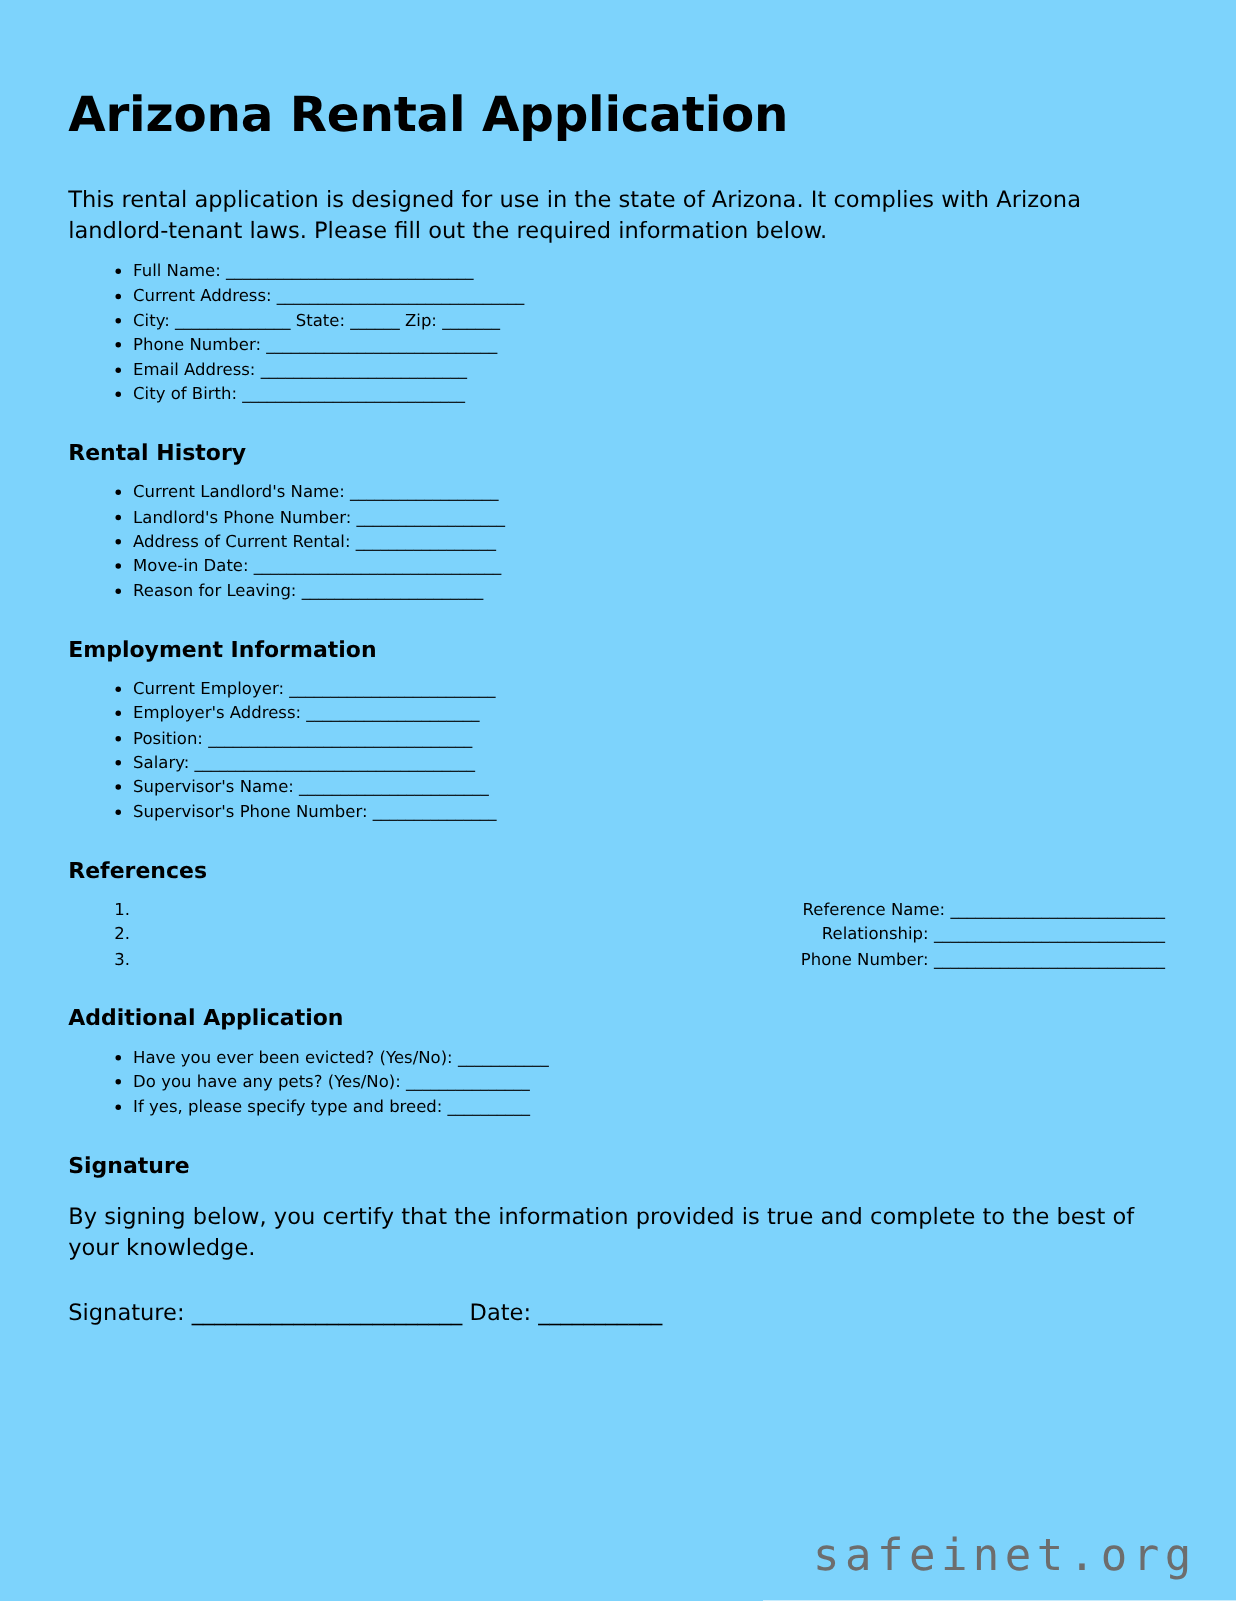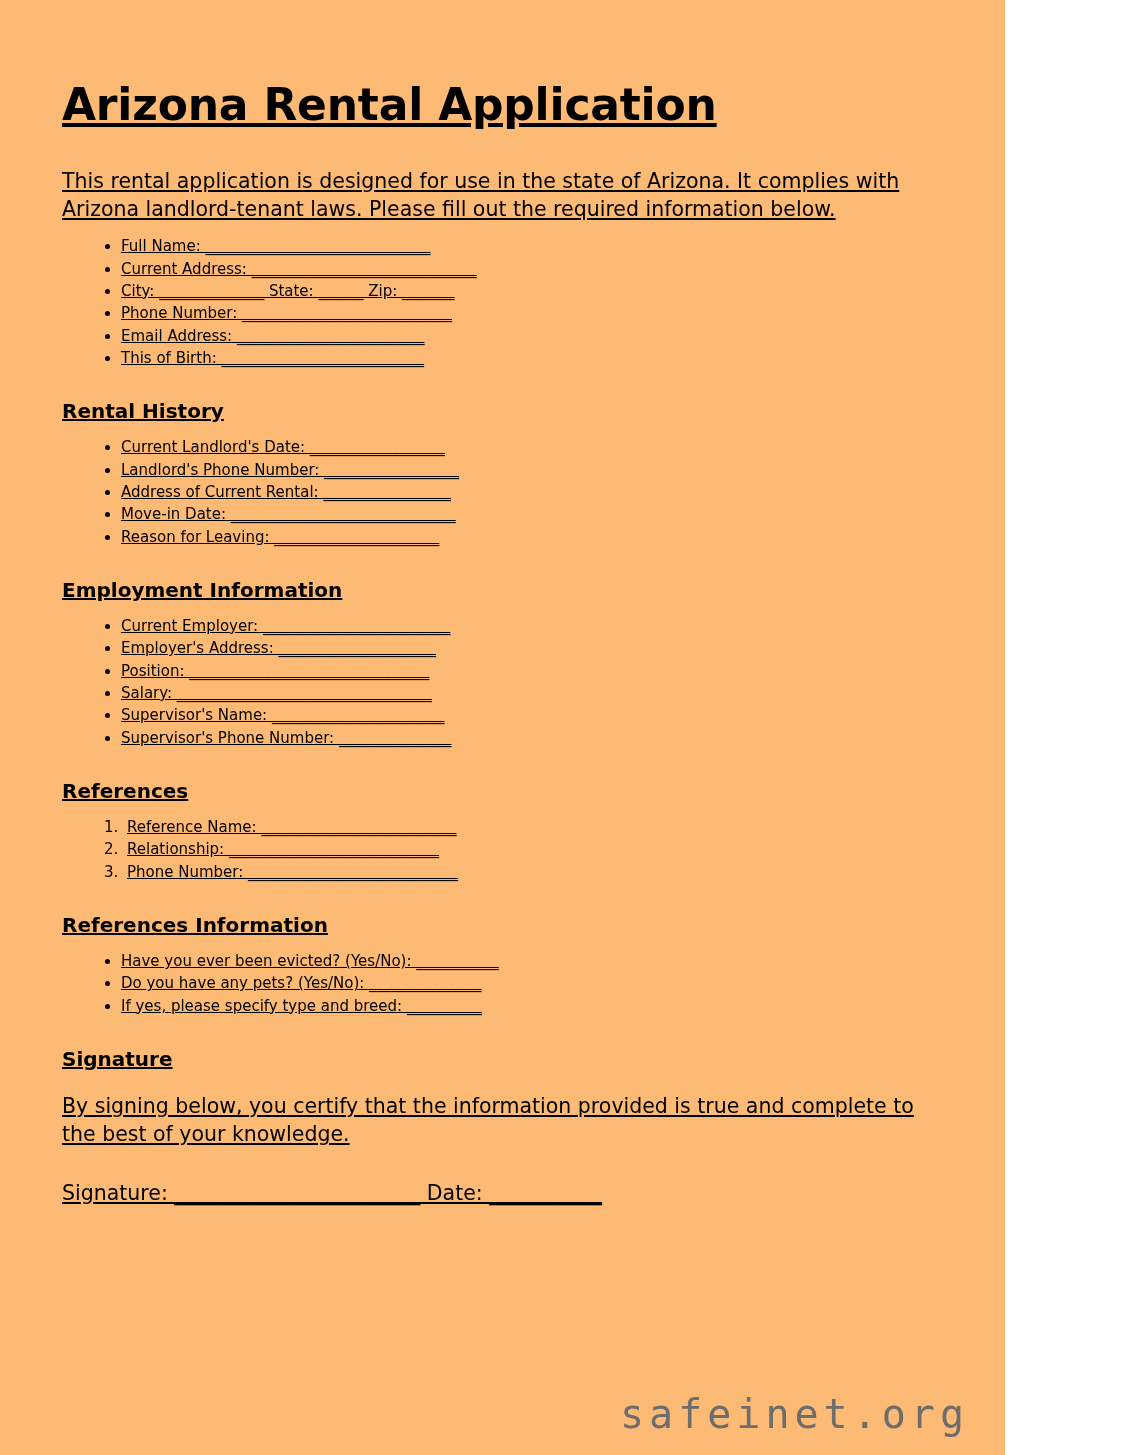--- a/index.html
+++ b/index.html
@@ -12,26 +12,25 @@
     width: 1124px;
     height: 1455px;
     position: relative;
     font-family: "DejaVu Sans", sans-serif;
     color: #000000;
     overflow: hidden;
   }
   .page {
     position: absolute;
     left: 0; top: 0;
-    width: 1005px;
+    width: 1124px;
     height: 1455px;
-    background: #fdba74;
+    background: #7dd3fc;
     box-sizing: border-box;
     padding: 62px 62px 0 62px;
-    text-decoration: underline;
   }
 
   h1.doc-title {
     font-size: 44px;
     font-weight: bold;
     letter-spacing: -0.2px;
     margin: 18px 0 0 0;
     line-height: 1.15;
     color: #000;
   }
@@ -61,21 +60,21 @@
   ol.field-list { list-style-type: decimal; padding-left: 58px; }
 
   ul.field-list > li, ol.field-list > li {
     font-size: 15px;
     line-height: 1.29;
     margin: 3px;
     padding: 0;
     color: #000;
     white-space: nowrap;
   }
-  ol.field-list > li { padding-left: 4px; }
+  ol.field-list > li { padding-left: 4px; text-align: right; }
 
   p.body-text {
     font-size: 20.5px;
     line-height: 1.38;
     margin: 20px 0 0 0;
     max-width: 990px;
     color: #000;
   }
 
   p.sign-line {
@@ -106,26 +105,26 @@
   <h1 class="doc-title">Arizona Rental Application</h1>
 
   <p class="intro">This rental application is designed for use in the state of Arizona. It complies with Arizona landlord-tenant laws. Please fill out the required information below.</p>
 
   <ul class="field-list">
     <li>Full Name: ______________________________</li>
     <li>Current Address: ______________________________</li>
     <li>City: ______________ State: ______ Zip: _______</li>
     <li>Phone Number: ____________________________</li>
     <li>Email Address: _________________________</li>
-    <li>This of Birth: ___________________________</li>
+    <li>City of Birth: ___________________________</li>
   </ul>
 
   <h2 class="section-title">Rental History</h2>
   <ul class="field-list">
-    <li>Current Landlord's Date: __________________</li>
+    <li>Current Landlord's Name: __________________</li>
     <li>Landlord's Phone Number: __________________</li>
     <li>Address of Current Rental: _________________</li>
     <li>Move-in Date: ______________________________</li>
     <li>Reason for Leaving: ______________________</li>
   </ul>
 
   <h2 class="section-title">Employment Information</h2>
   <ul class="field-list">
     <li>Current Employer: _________________________</li>
     <li>Employer's Address: _____________________</li>
@@ -135,21 +134,21 @@
     <li>Supervisor's Phone Number: _______________</li>
   </ul>
 
   <h2 class="section-title">References</h2>
   <ol class="field-list">
     <li>Reference Name: __________________________</li>
     <li>Relationship: ____________________________</li>
     <li>Phone Number: ____________________________</li>
   </ol>
 
-  <h2 class="section-title">References Information</h2>
+  <h2 class="section-title">Additional Application</h2>
   <ul class="field-list">
     <li>Have you ever been evicted? (Yes/No): ___________</li>
     <li>Do you have any pets? (Yes/No): _______________</li>
     <li>If yes, please specify type and breed: __________</li>
   </ul>
 
   <h2 class="section-title">Signature</h2>
   <p class="body-text">By signing below, you certify that the information provided is true and complete to the best of your knowledge.</p>
   <p class="sign-line">Signature: ________________________  Date: ___________</p>
 

